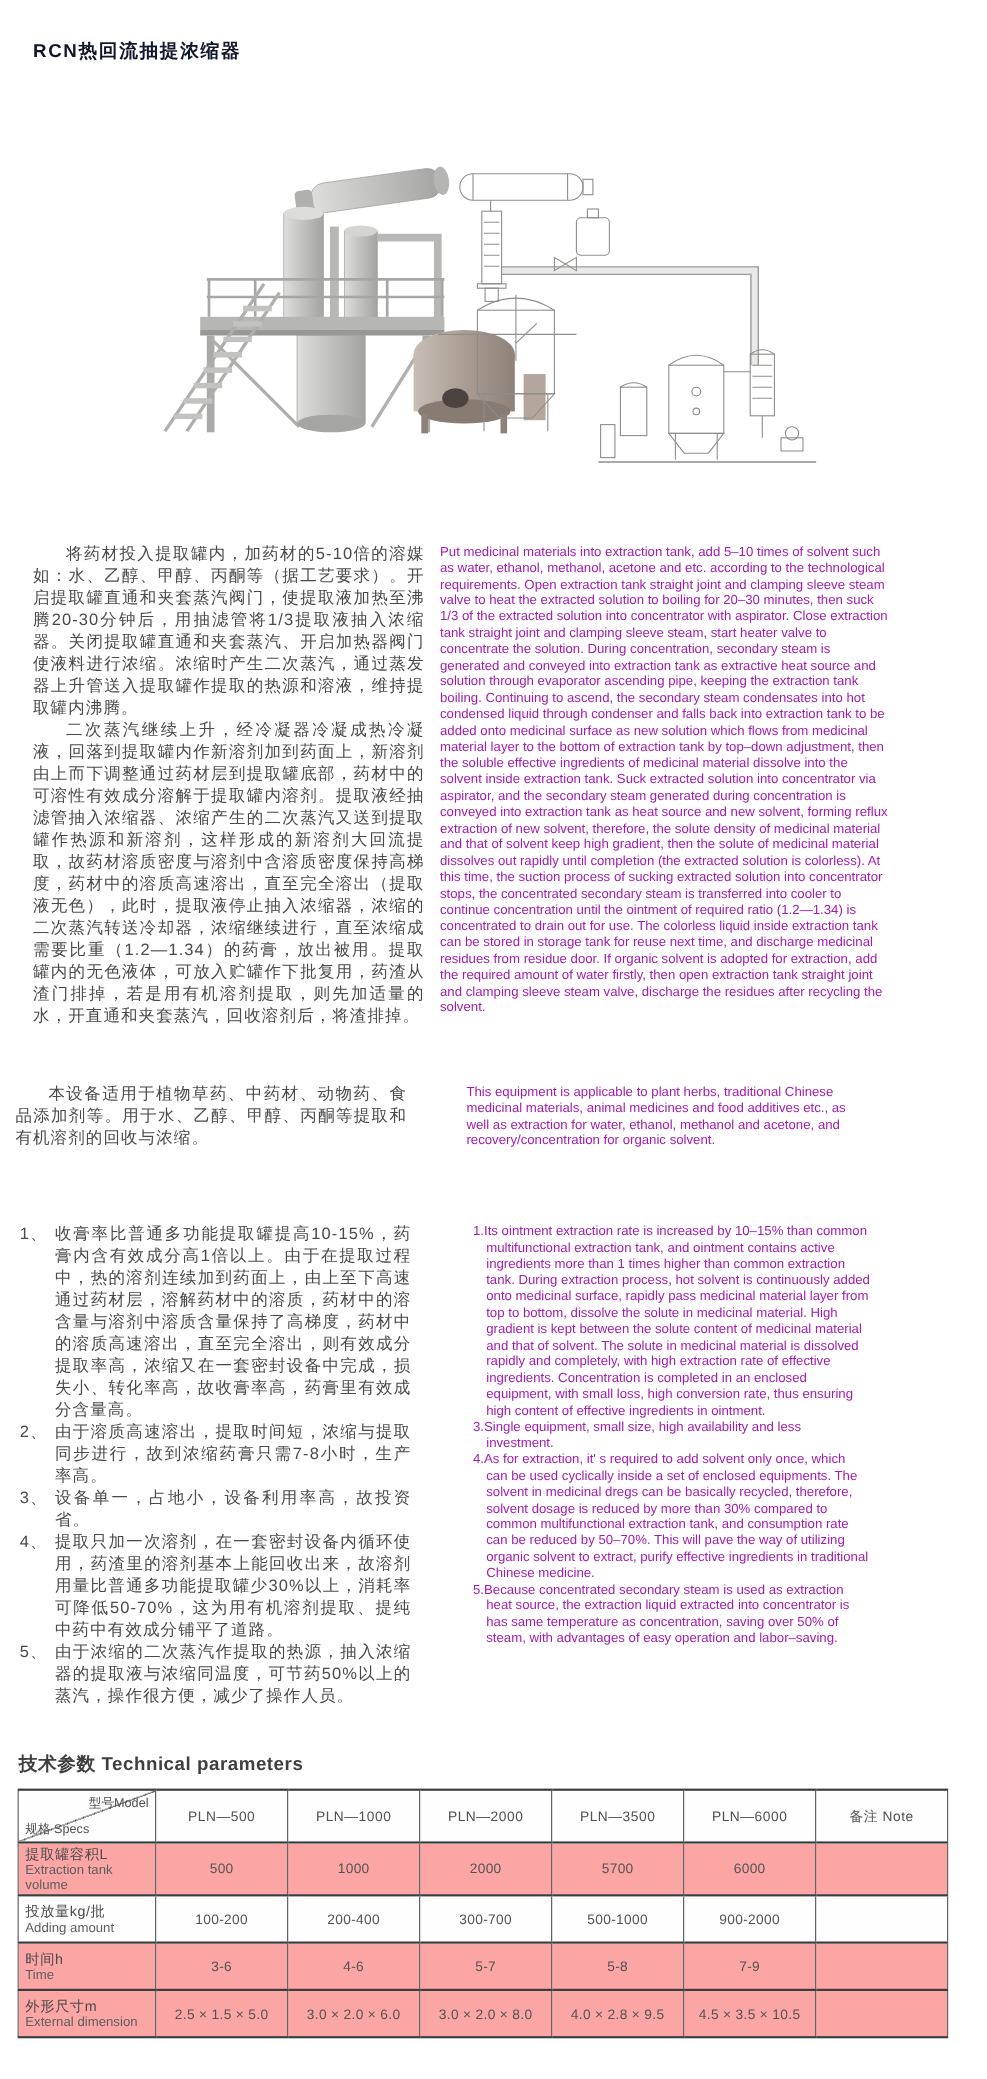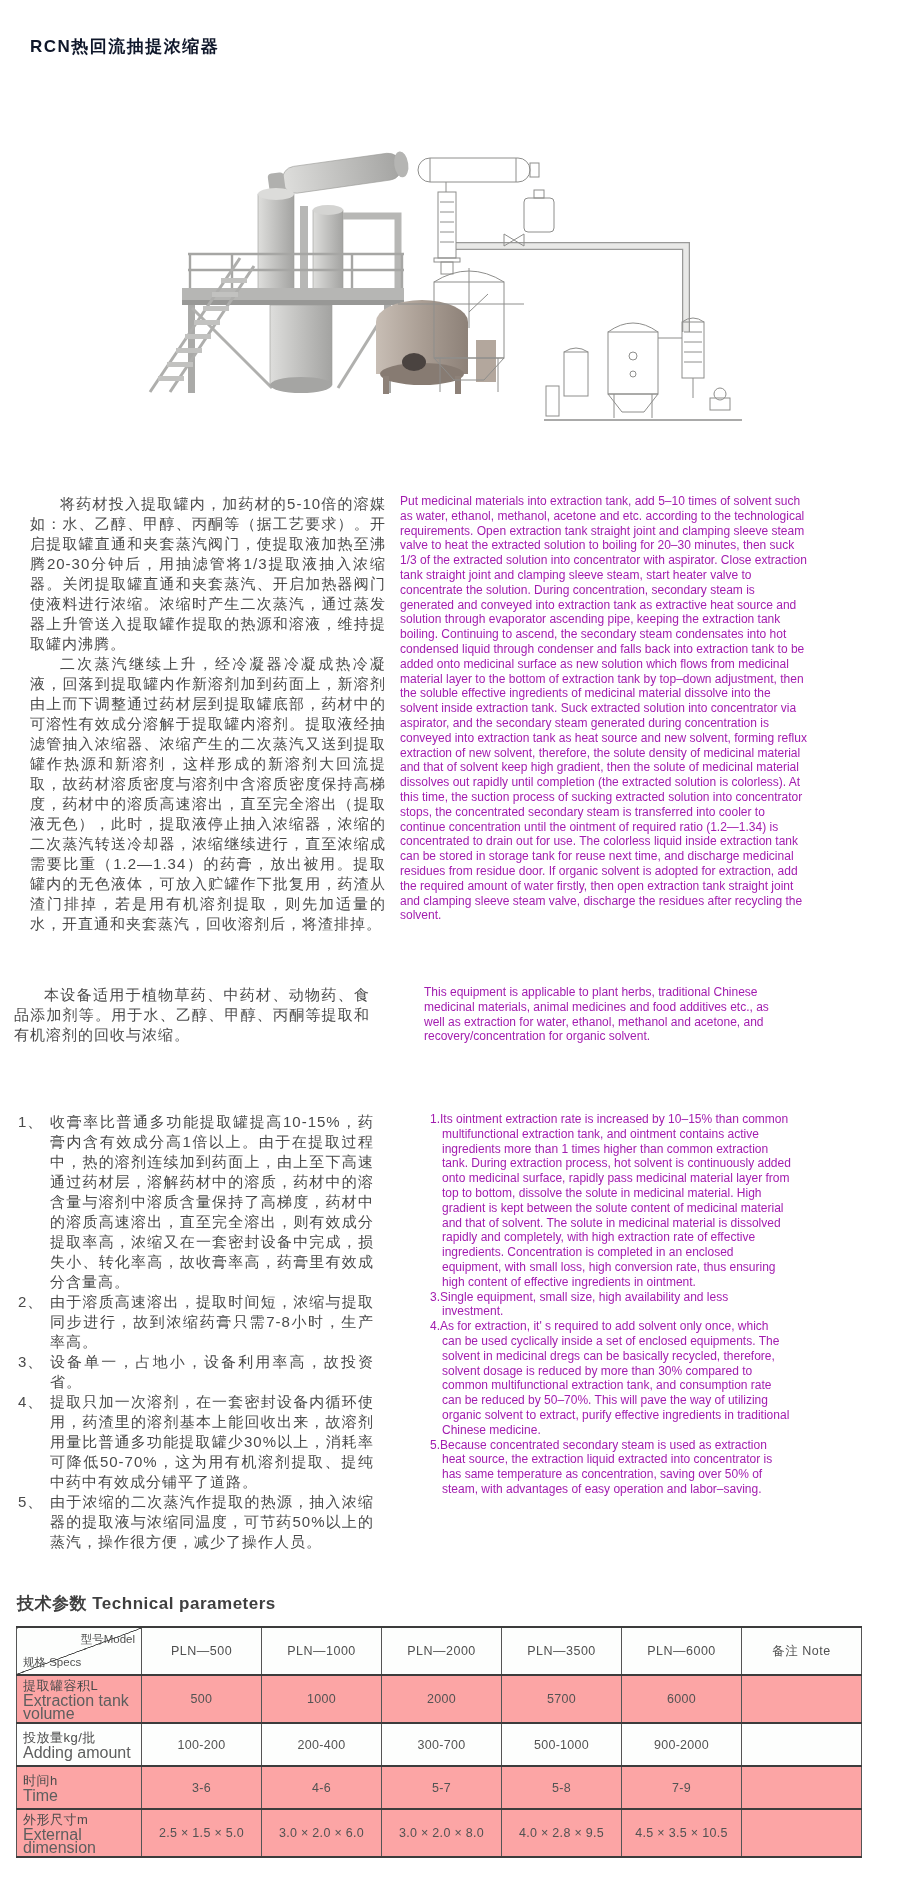--- a/index.html
+++ b/index.html
@@ -52,21 +52,21 @@
     border-top:2px solid #3c3c3c; border-bottom:2px solid #3c3c3c;
     padding:2px 6px; vertical-align:middle; overflow:hidden;
   }
   .h-row td { height:42px; }
   .b-row td { height:37px; }
   .green td { background:#fca5a5; }
   .c-head { text-align:center; font-size:12.5px; color:#4f4f4f; letter-spacing:0.5px; }
   .c-val  { text-align:center; font-size:12.5px; color:#535353; letter-spacing:0.3px; }
   .c-label { text-align:left; }
   .lab-zh { font-size:13px; color:#4b4b4b; letter-spacing:0.5px; line-height:16px; }
-  .lab-en { font-size:16px; color:#5e5e5e; line-height:13px; }
+  .lab-en { font-size:12px; color:#5e5e5e; line-height:13px; }
   .corner {
     position:relative; padding:0 !important;
     background-image:linear-gradient(to bottom right,
       transparent 49.5%, #4b4b4b 49.5%, #4b4b4b 50.6%, transparent 50.6%);
   }
   .corner-top    { position:absolute; top:4px;  right:6px; font-size:11.5px; color:#4f4f4f; }
   .corner-bottom { position:absolute; bottom:4px; left:6px; font-size:11.5px; color:#4f4f4f; }
 </style>
 </head>
 <body>

